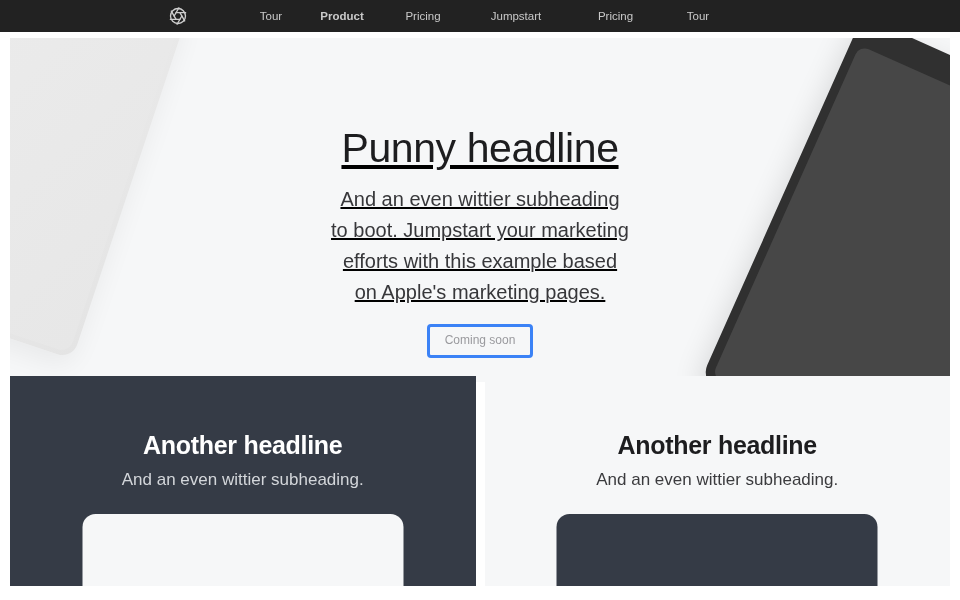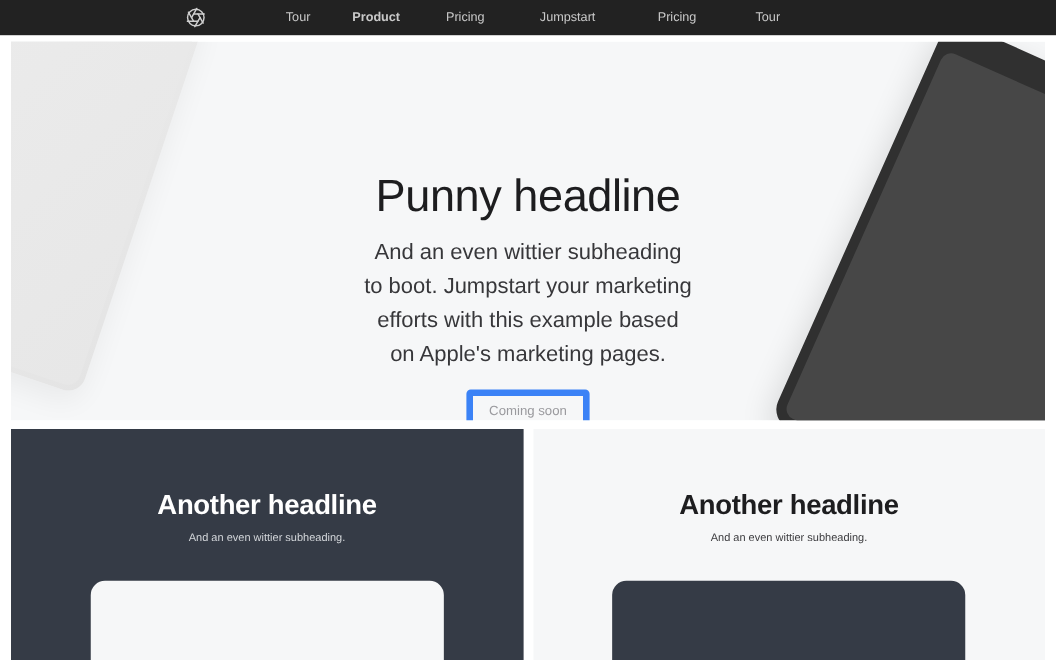--- a/index.html
+++ b/index.html
@@ -107,23 +107,24 @@
   .device-right .screen {
     position: absolute;
     left: 9px; top: 28px; right: 9px; bottom: 9px;
     border-radius: 10px;
     background: #474747;
   }
 
   .hero-content {
     position: absolute;
     left: 0; right: 0;
-    top: 118px;
+    top: 88px;
     text-align: center;
     z-index: 5;
+    text-decoration: underline;
   }
   .hero-title {
     font-size: 41px;
     font-weight: 300;
     color: #1d1d1f;
     letter-spacing: -0.4px;
     line-height: 1.08;
   }
   .hero-sub {
     margin: 14px auto 0;
@@ -133,31 +134,31 @@
     color: #37373a;
     font-weight: 400;
   }
   .hero-btn {
     display: inline-block;
     margin-top: 16px;
     padding: 6px 15px 7px;
     font-size: 12px;
     color: #9a9a9e;
     background: transparent;
-    border: 6px solid #3b82f6;
+    border: 3px solid #3b82f6;
     border-radius: 4px;
     font-family: inherit;
     cursor: pointer;
     line-height: 1.2;
   }
 
   
   .panels {
     position: absolute;
-    top: 390px; left: 10px;
+    top: 376px; left: 10px;
     width: 940px;
     height: 210px;
     display: flex;
     gap: 9px;
   }
   .panel {
     position: relative;
     flex: 1 1 0;
     overflow: hidden;
   }
@@ -171,21 +172,21 @@
     text-align: center;
   }
   .panel-title {
     font-size: 25px;
     font-weight: 700;
     letter-spacing: -0.3px;
     line-height: 1.15;
   }
   .panel-sub {
     margin-top: 9px;
-    font-size: 10px;
+    font-size: 17px;
     font-weight: 400;
     line-height: 1.3;
   }
   .panel-dark  .panel-title { color: #ffffff; }
   .panel-dark  .panel-sub   { color: #d3d6da; }
   .panel-light .panel-title { color: #1d1d1f; }
   .panel-light .panel-sub   { color: #3b3b3e; }
 
   .panel-device {
     position: absolute;

